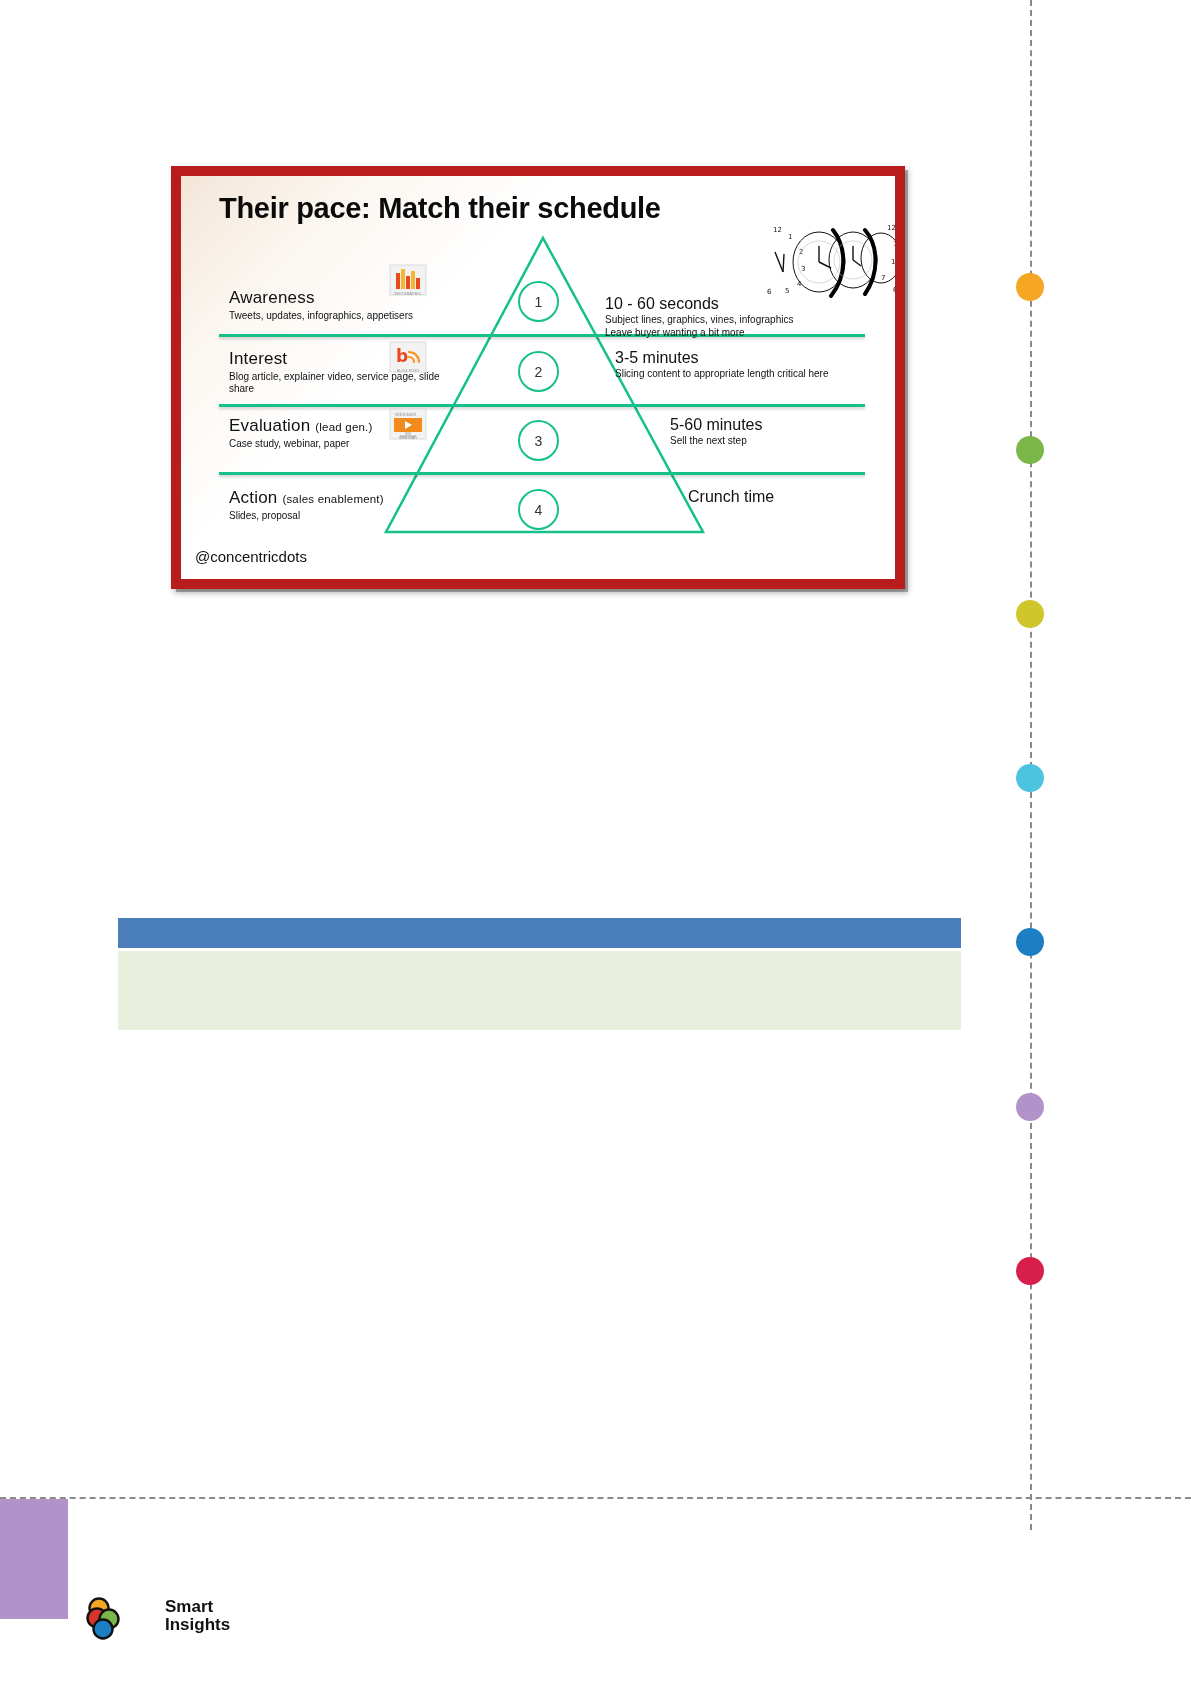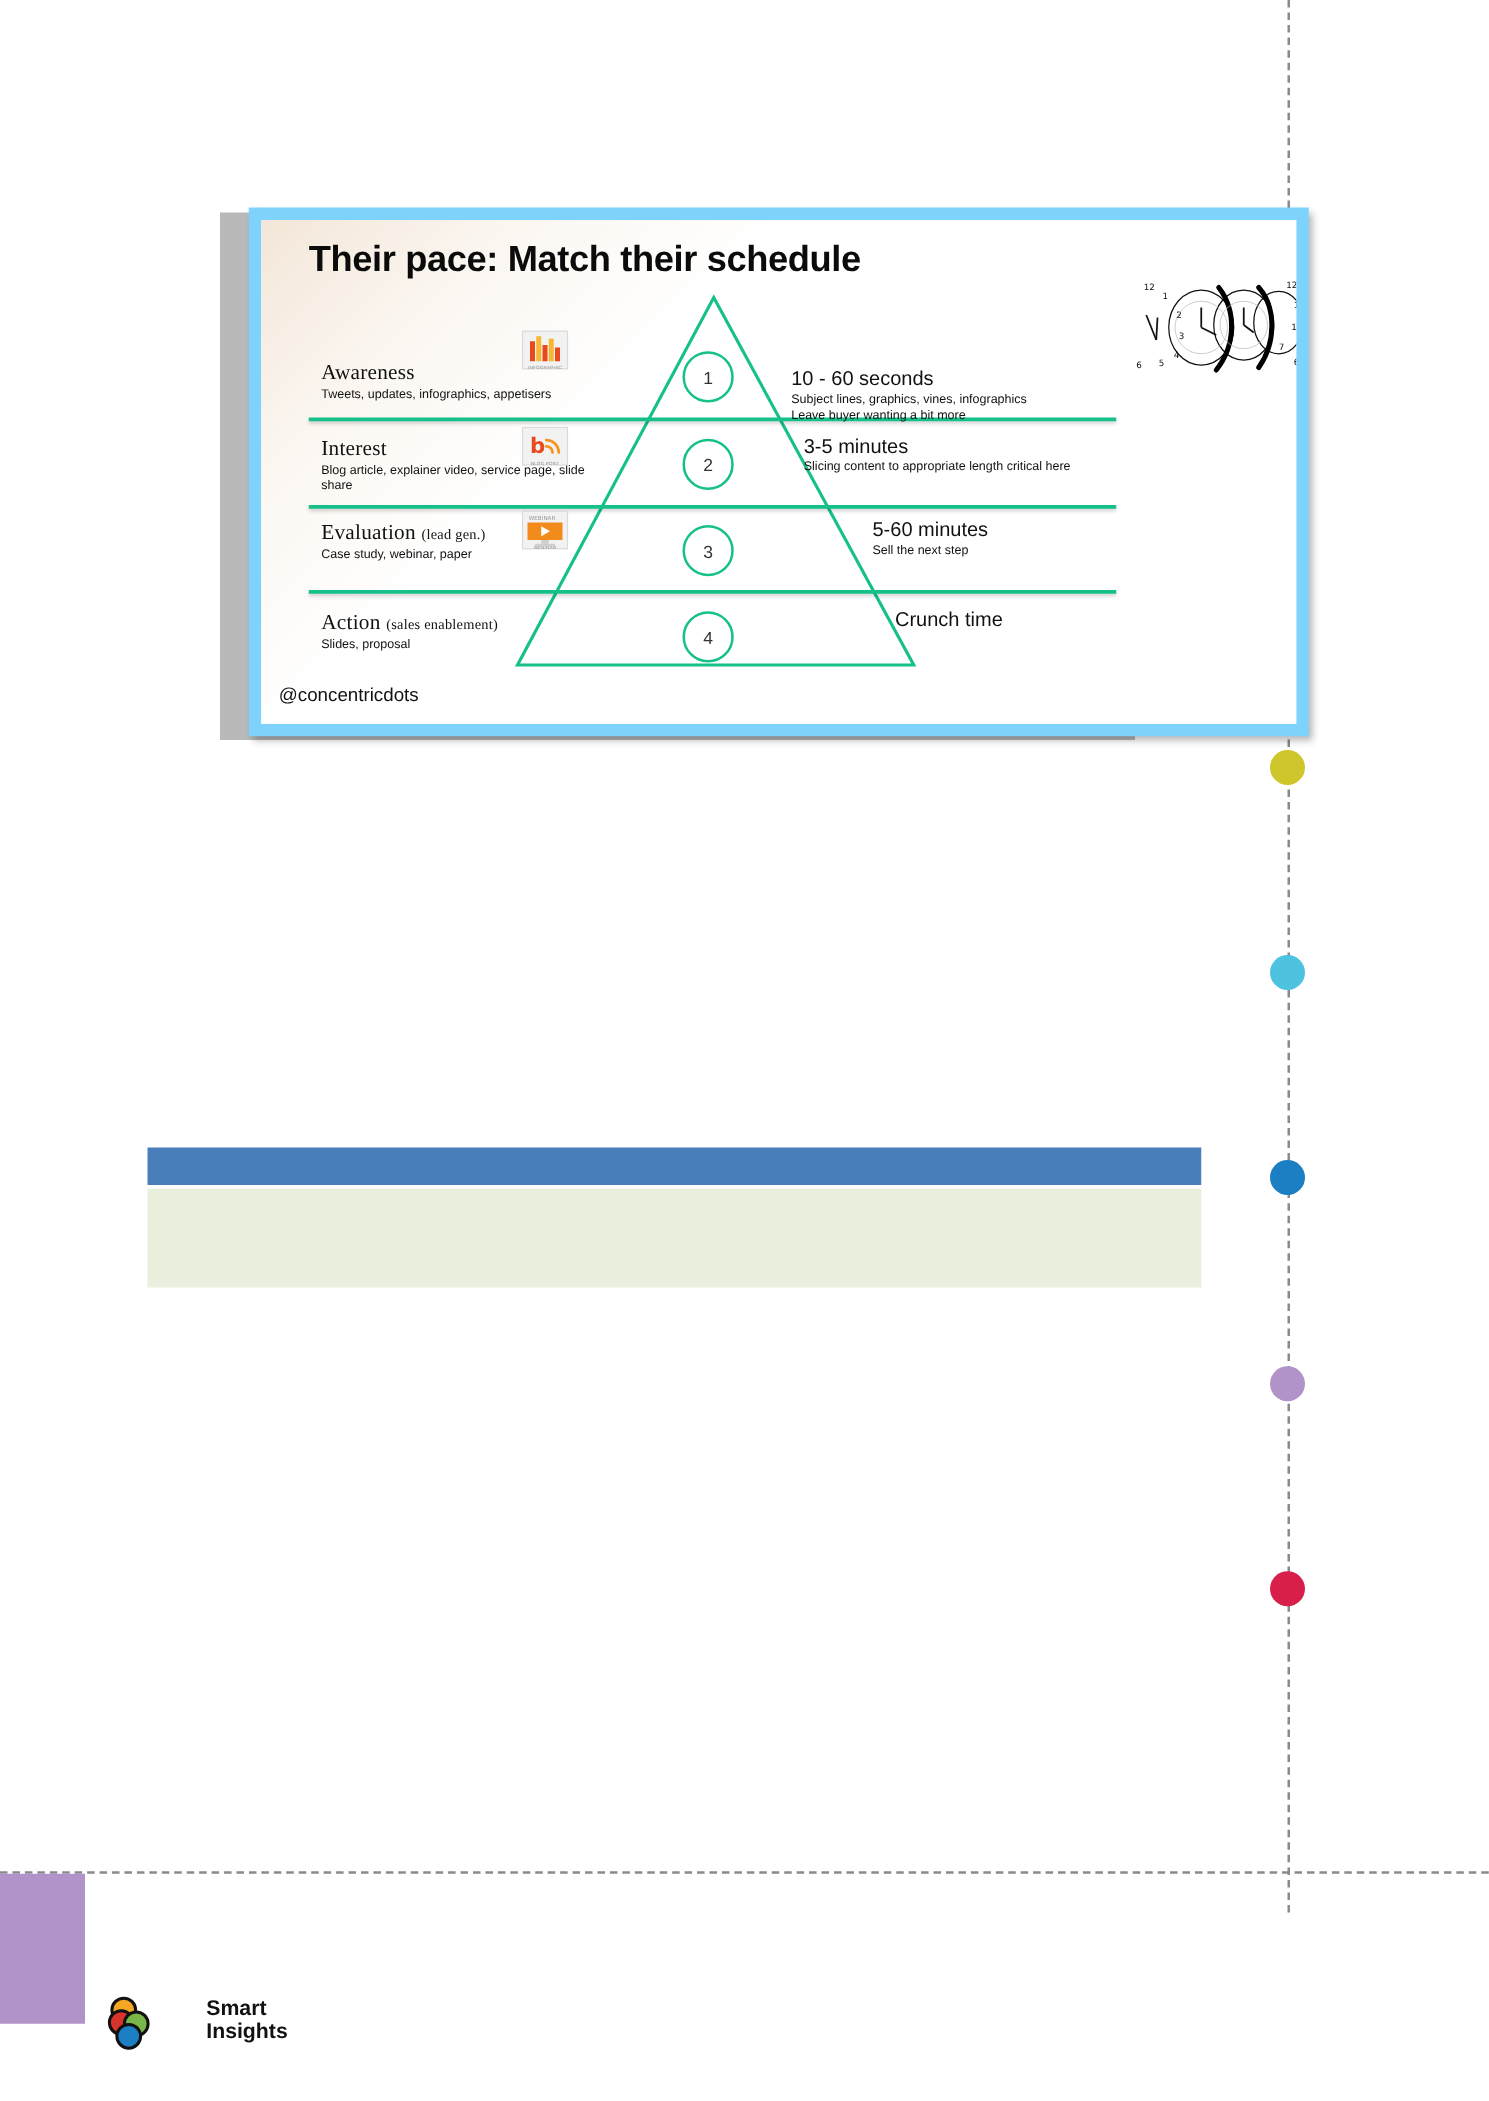--- a/index.html
+++ b/index.html
@@ -14,24 +14,23 @@
     border-left:2px dashed #8a8a8a;
   }
   .rail-dot{position:absolute;width:28px;height:28px;border-radius:50%;left:1016px;}
 
   
   .slide-shadow{
     position:absolute;left:176px;top:170px;width:732px;height:422px;
     background:#b9b9b9;
   }
   .slide-frame{
-    position:absolute;left:171px;top:166px;width:848px;height:423px;
-    background:#7dd3fc;
+    position:absolute;left:171px;top:166px;width:734px;height:423px;
+    background:#b91c1c;
     box-shadow:3px 4px 6px rgba(0,0,0,.30);
-    margin-left:28px;
   }
   .slide-inner{
     position:absolute;left:10px;top:10px;right:10px;bottom:10px;
     background:#ffffff;
     background-image:
       linear-gradient(135deg,#f3e6d8 0%, #fbf6f0 16%, #ffffff 34%, #ffffff 100%);
     overflow:hidden;
   }
 
   
@@ -50,21 +49,21 @@
 
   
   .rule{
     position:absolute;left:38px;width:646px;height:3px;background:#15c08a;
     box-shadow:0 2px 3px rgba(0,0,0,.18);
   }
 
   
   .stage-left{position:absolute;left:48px;}
   .stage-name{
-    font-family:Liberation Serif, serif;
+    font-family:Liberation Sans, sans-serif;
     font-size:17px;color:#111;letter-spacing:.2px;white-space:nowrap;
   }
   .stage-name .qual{font-size:11.5px;color:#111;}
   .stage-desc{
     font-family:"Liberation Sans", sans-serif;
     font-size:10px;color:#111;line-height:1.15;margin-top:2px;max-width:230px;
   }
 
   
   .stage-right{position:absolute;}

